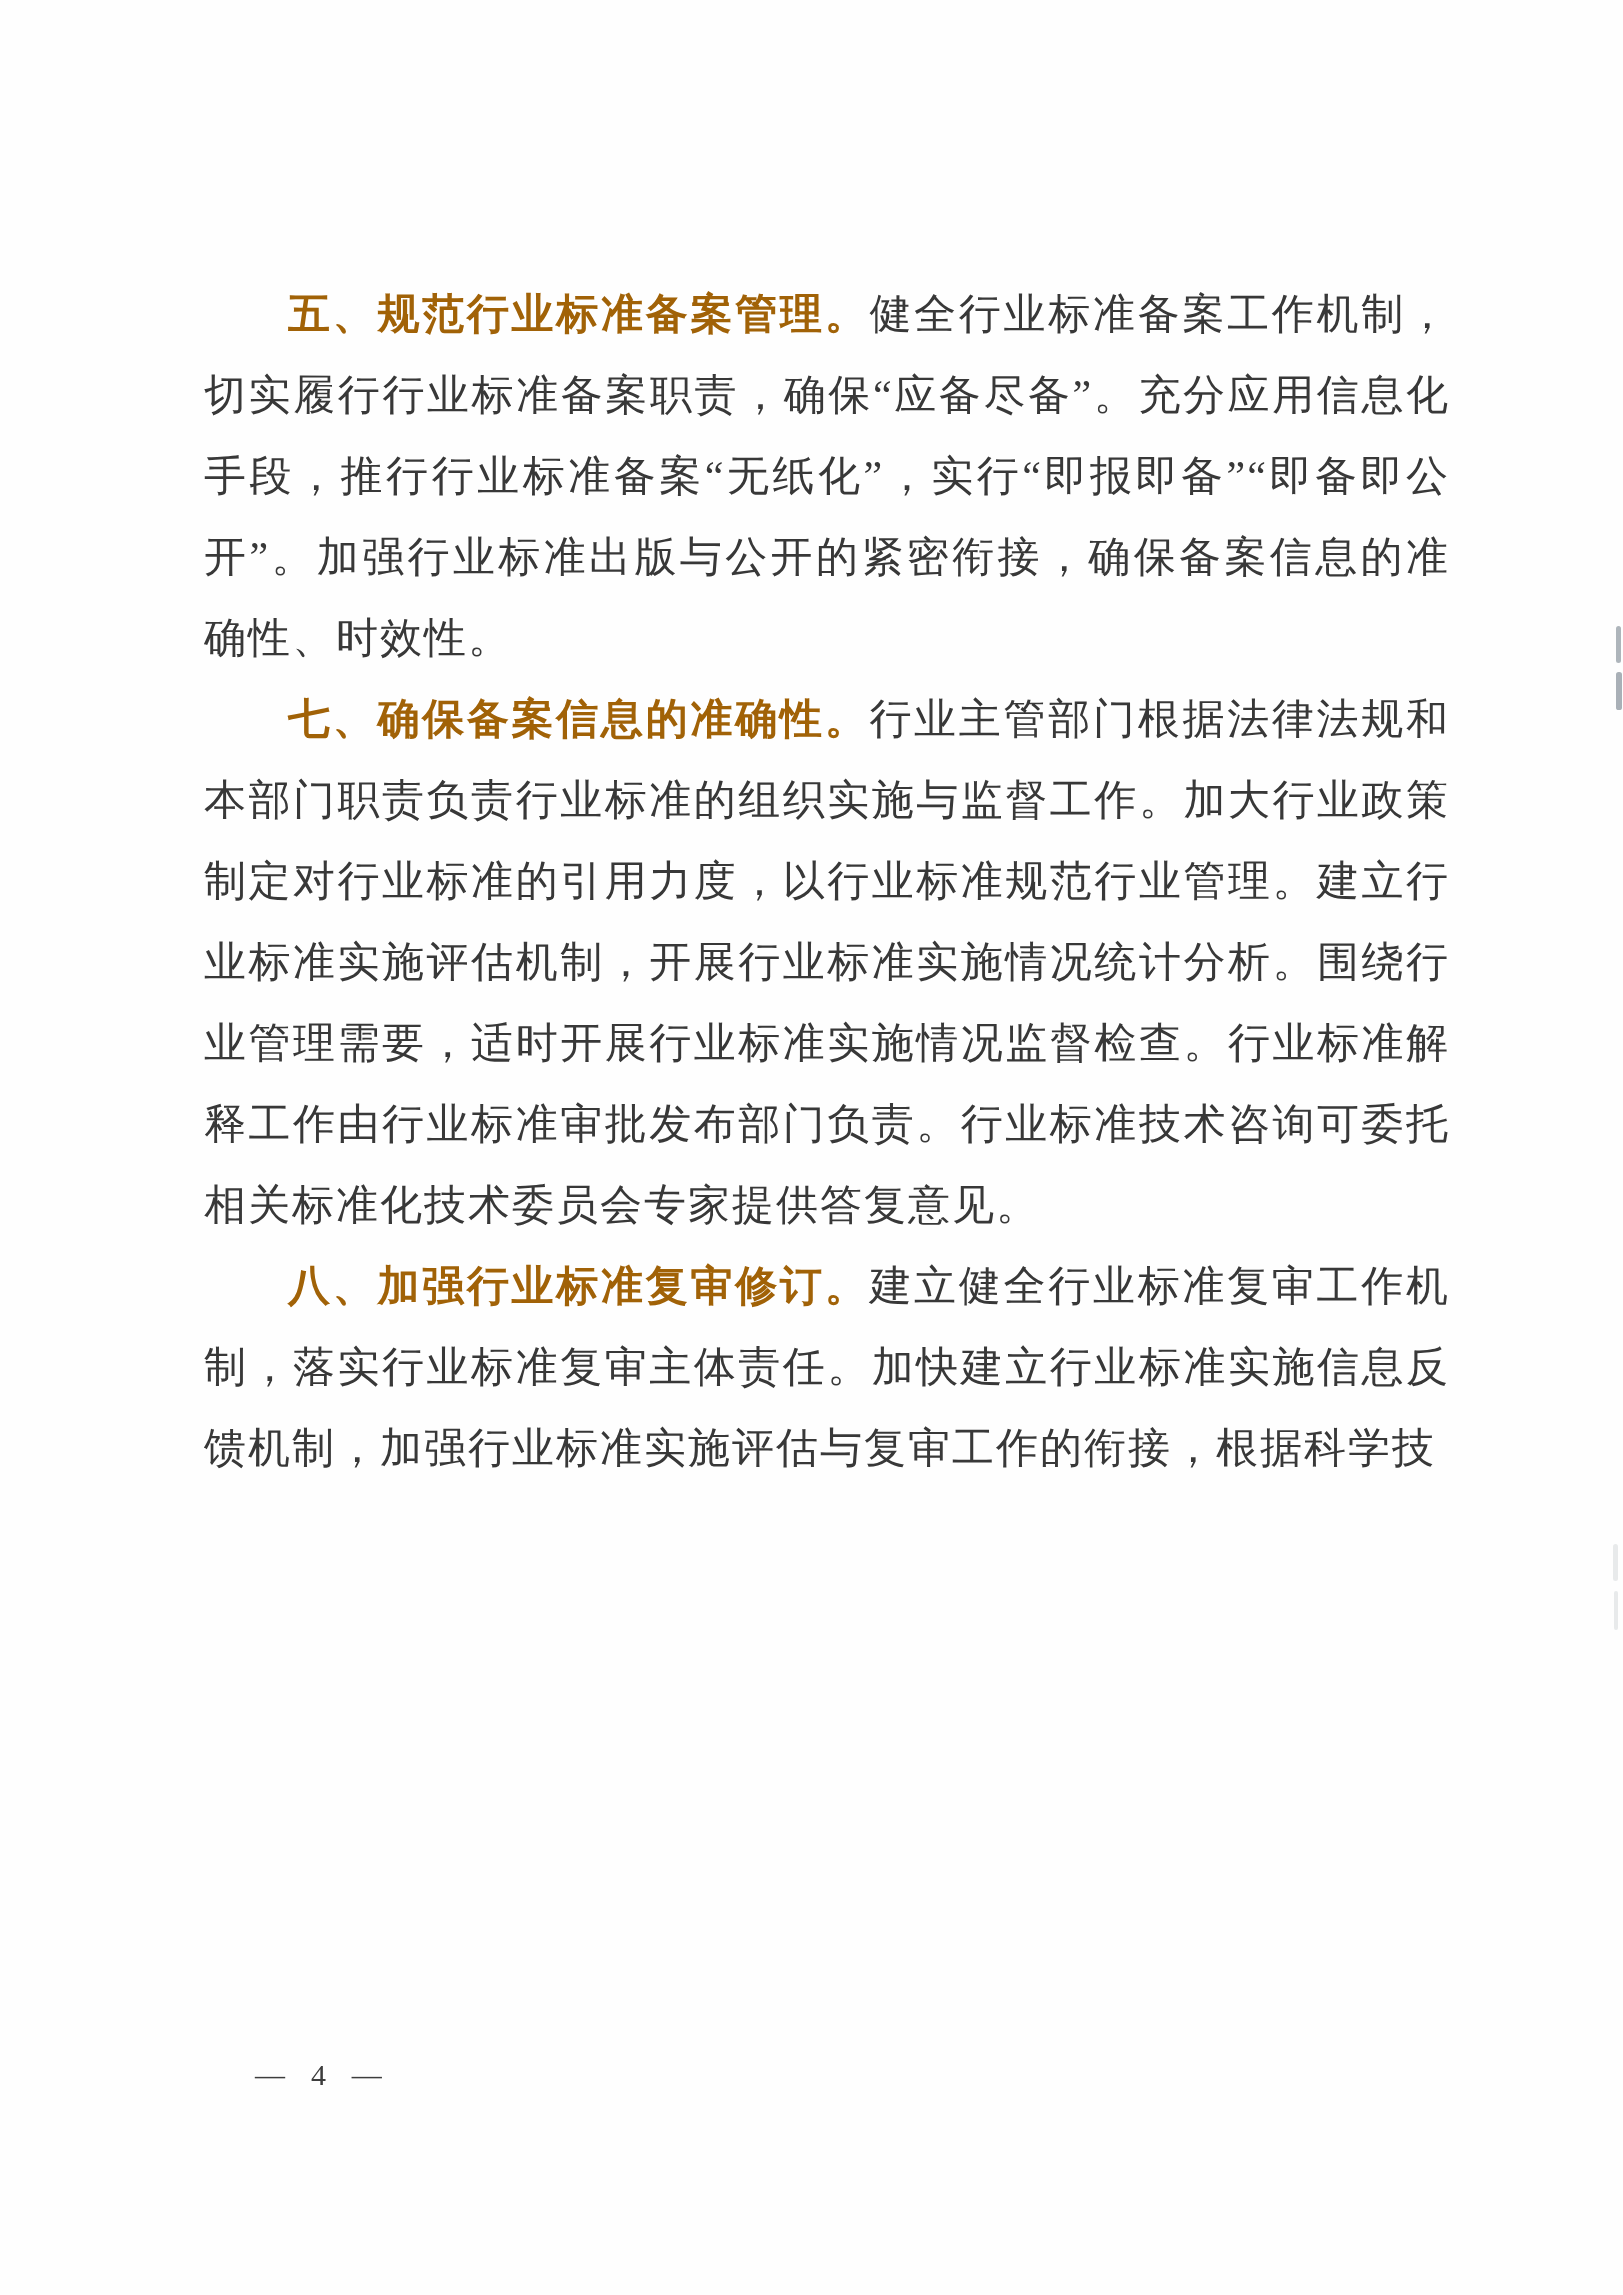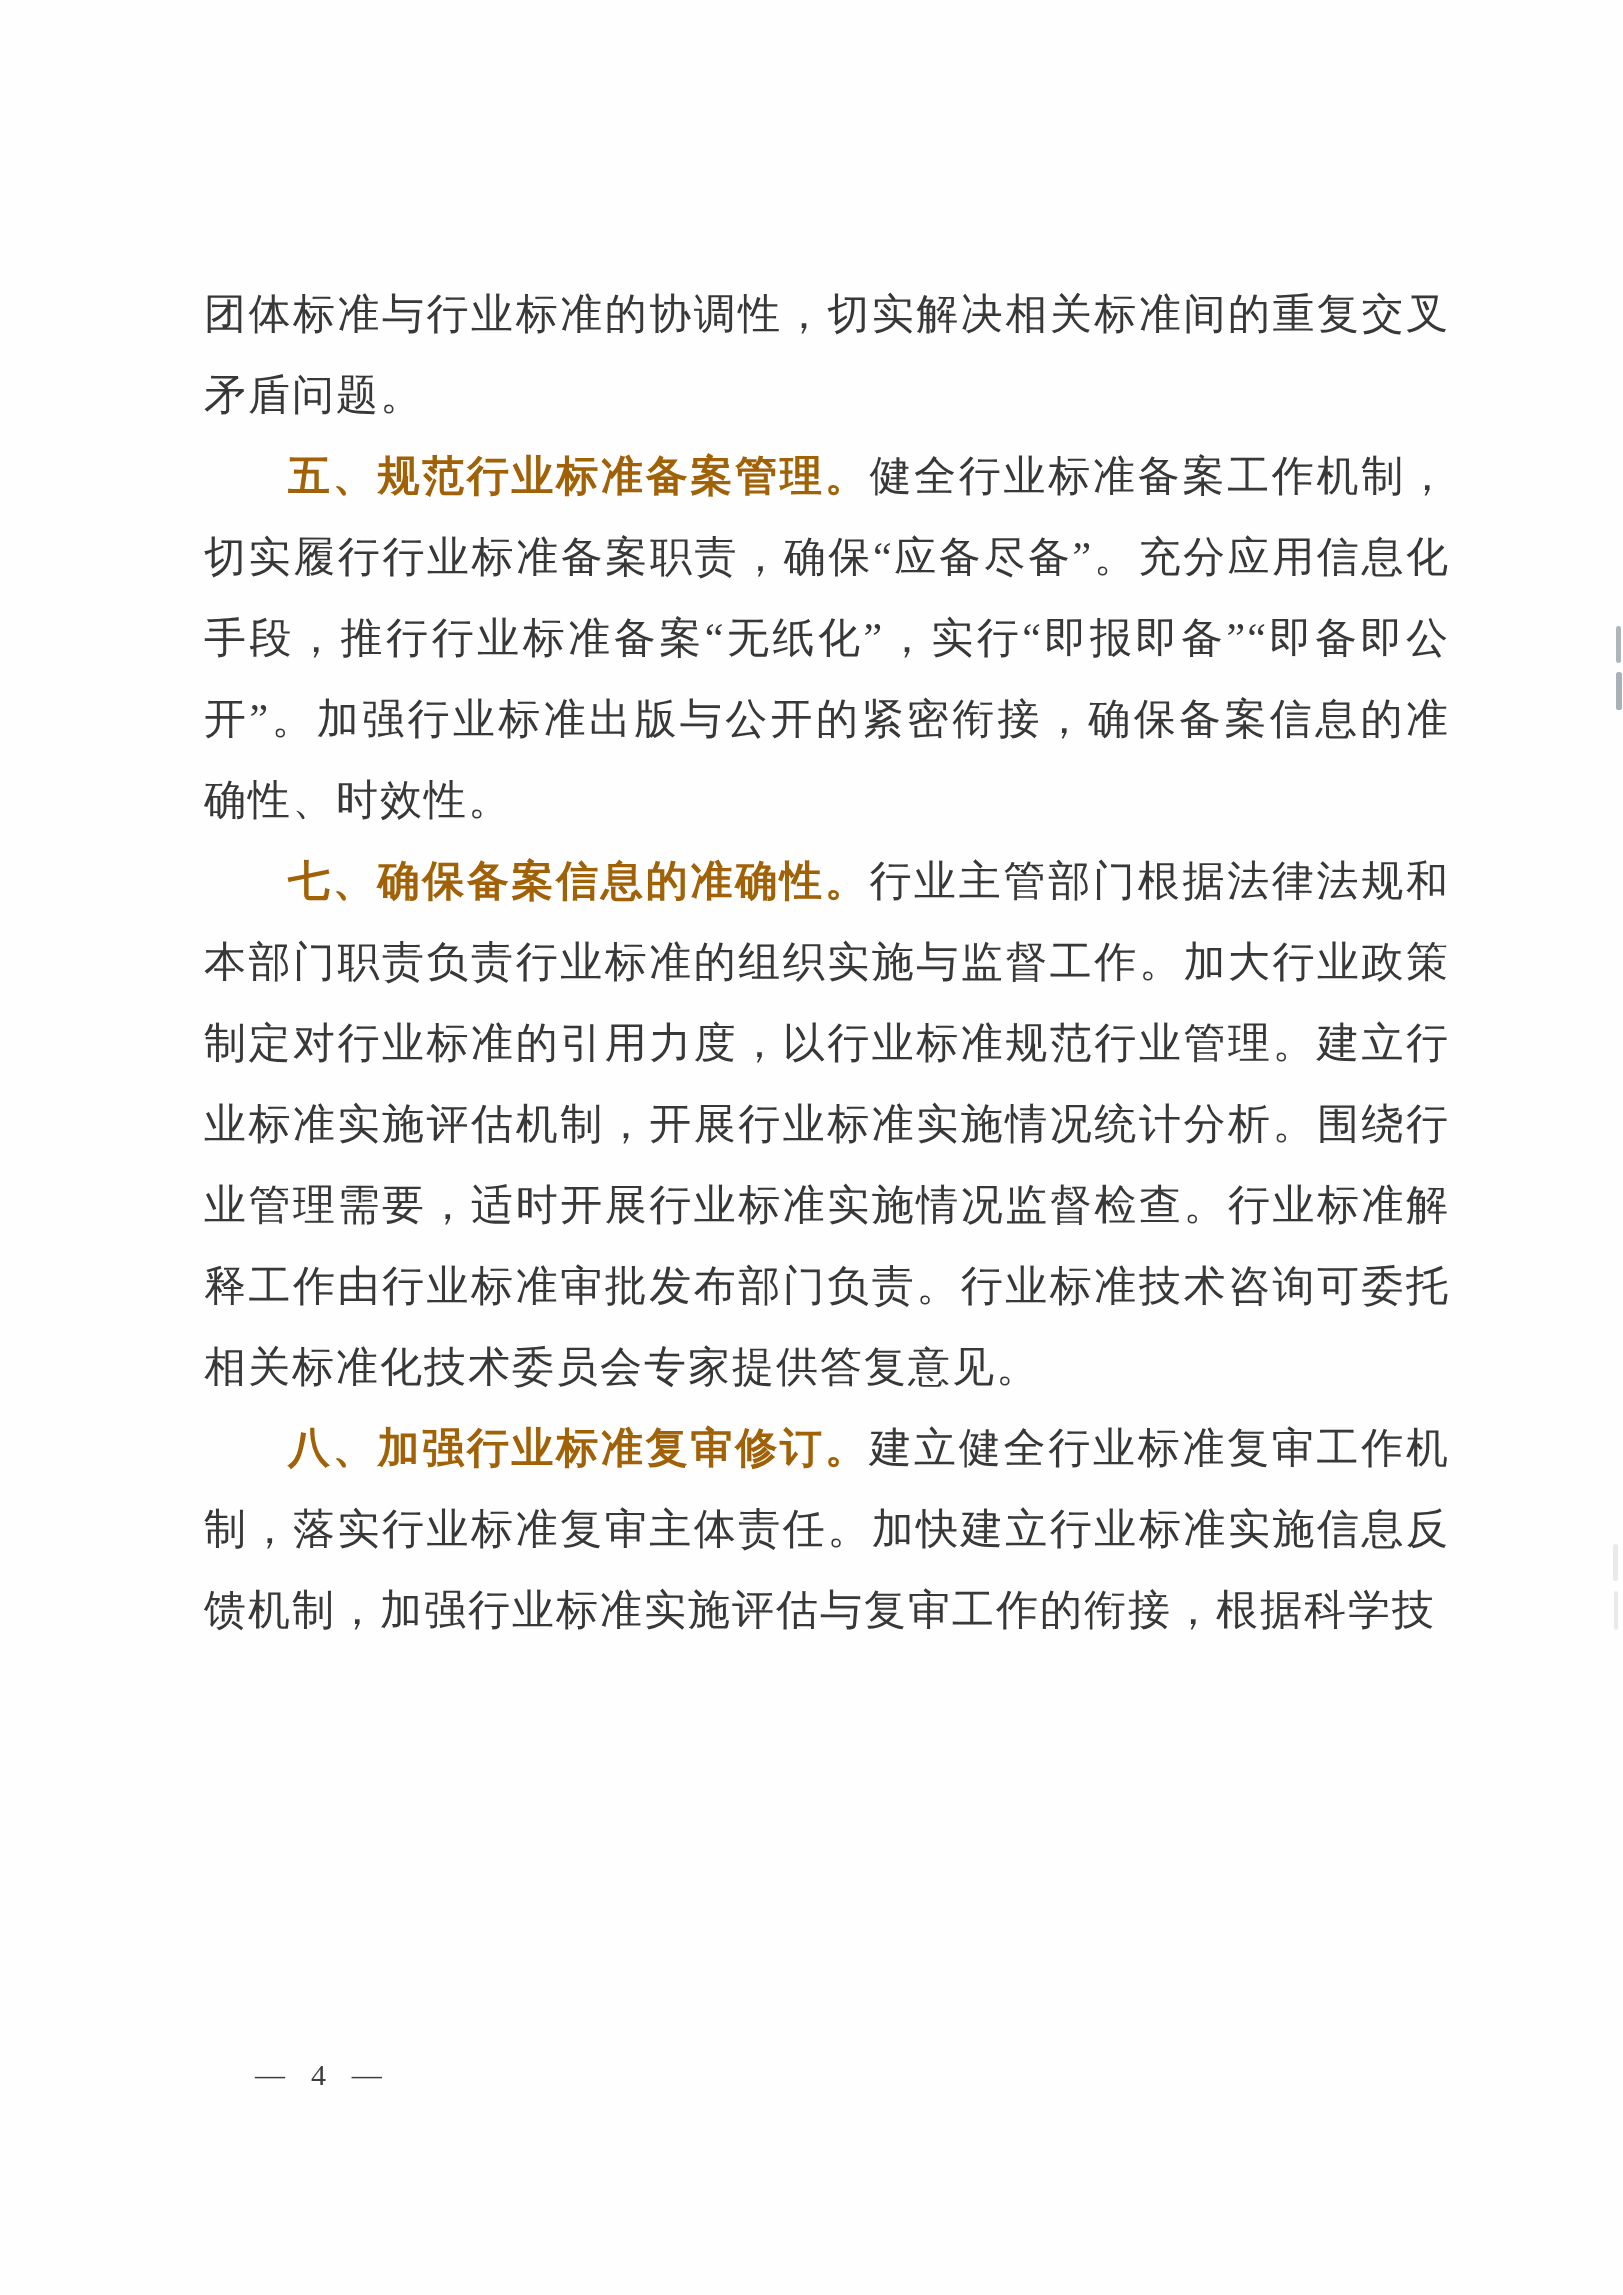--- a/index.html
+++ b/index.html
@@ -59,21 +59,20 @@
   .scan-mark.m2 { right: 1.3px; top: 672px; width: 5.3px; height: 38px; opacity: 0.85; }
   .scan-mark.m3 { right: 5.3px; top: 1544px; width: 4.6px; height: 37px; opacity: 0.22; }
   .scan-mark.m4 { right: 4.6px; top: 1591px; width: 4.6px; height: 39px; opacity: 0.22; }
 </style>
 </head>
 <body>
 
 <div class="page">
 
   <main class="content" id="paragraphs">
-      <p class="para"><span class="seg">团体标准与行业标准的协调性，切实解决相关标准间的重复交叉矛盾问题。</span></p>
       <p class="para indent"><span class="seg bold">五、规范行业标准备案管理。</span><span class="seg">健全行业标准备案工作机制，切实履行行业标准备案职责，确保“应备尽备”。充分应用信息化手段，推行行业标准备案“无纸化”，实行“即报即备”“即备即公开”。加强行业标准出版与公开的紧密衔接，确保备案信息的准确性、时效性。</span></p>
       <p class="para indent"><span class="seg bold">七、确保备案信息的准确性。</span><span class="seg">行业主管部门根据法律法规和本部门职责负责行业标准的组织实施与监督工作。加大行业政策制定对行业标准的引用力度，以行业标准规范行业管理。建立行业标准实施评估机制，开展行业标准实施情况统计分析。围绕行业管理需要，适时开展行业标准实施情况监督检查。行业标准解释工作由行业标准审批发布部门负责。行业标准技术咨询可委托相关标准化技术委员会专家提供答复意见。</span></p>
       <p class="para indent"><span class="seg bold">八、加强行业标准复审修订。</span><span class="seg">建立健全行业标准复审工作机制，落实行业标准复审主体责任。加快建立行业标准实施信息反馈机制，加强行业标准实施评估与复审工作的衔接，根据科学技</span></p>
     </main>
 
   <div class="footer">
     <span>— 4 —</span>
   </div>
 
   <div class="scan-mark m1"></div>

